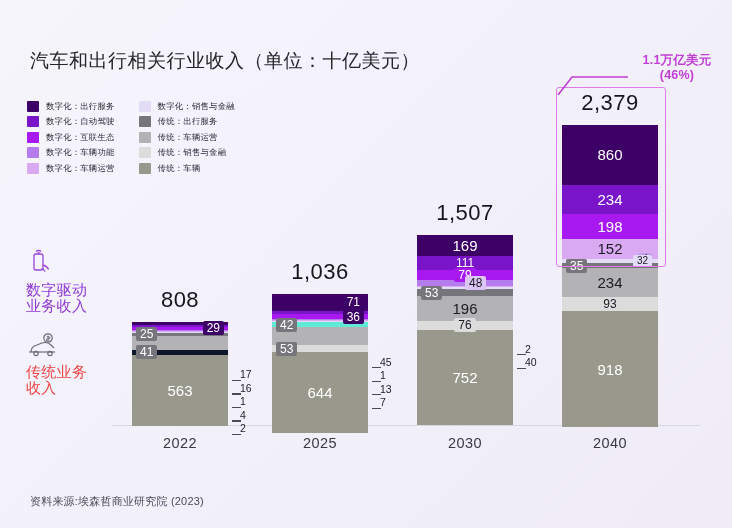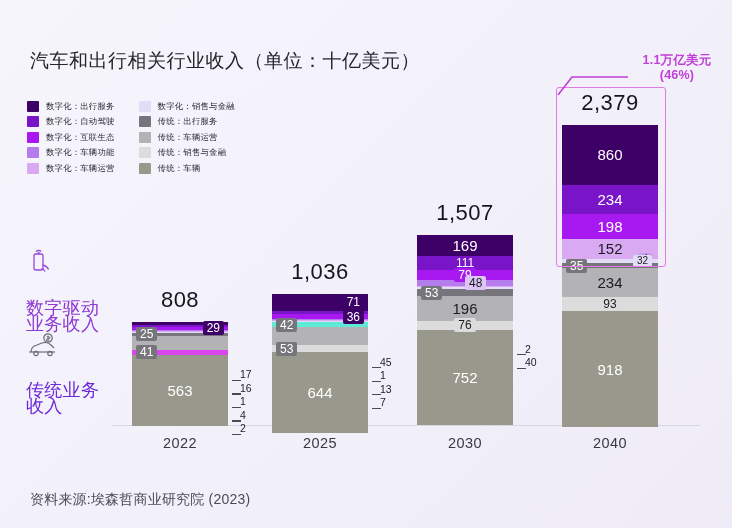--- a/index.html
+++ b/index.html
@@ -25,23 +25,23 @@
   .legend-col{display:flex;flex-direction:column;gap:3.6px;}
   .legend-item{display:flex;align-items:center;gap:7px;height:12px;}
   .legend-swatch{width:12px;height:11px;flex:0 0 12px;border-radius:1px;}
   .legend-label{font-size:8.4px;color:#2b2a32;white-space:nowrap;letter-spacing:.2px;}
 
   
   .side{position:absolute;left:26px;width:86px;}
   .side-digital{top:248px;}
   .side-trad{top:330px;}
   .side-icon{height:30px;display:flex;align-items:flex-end;}
-  .side-text{font-size:18px;line-height:16px;margin-top:22px;letter-spacing:.3px;}
+  .side-text{font-size:15px;line-height:16px;margin-top:4px;letter-spacing:.3px;}
   .side-digital .side-text{color:#8f38d4;}
-  .side-trad .side-text{color:#6d28d9;}
+  .side-trad .side-text{color:#ef4444;}
 
   
   .plot{position:absolute;left:112px;top:86px;width:596px;height:340px;}
   .baseline{
     position:absolute;left:0;right:8px;bottom:0;height:1.5px;background:#d9d6e4;
   }
   .bar-group{position:absolute;bottom:1.5px;}
   .bar{position:absolute;bottom:0;width:100%;}
   .seg{position:relative;width:100%;display:flex;align-items:center;justify-content:center;}
   .seg-label{
@@ -76,21 +76,21 @@
     pointer-events:none;z-index:6;
   }
   .callout-text{
     position:absolute;z-index:7;color:#c13fd6;font-weight:700;
     font-size:12.5px;line-height:15px;text-align:center;letter-spacing:.2px;
   }
   .callout-lead{position:absolute;z-index:6;}
 
   
   .source{
-    position:absolute;left:30px;bottom:19px;font-size:14px;color:#4d4c55;
+    position:absolute;left:30px;bottom:19px;font-size:11px;color:#4d4c55;
     letter-spacing:.2px;
   }
 </style>
 </head>
 <body>
 
 <div class="chart-root">
 
   <div class="title">汽车和出行相关行业收入（单位：十亿美元）</div>
 
@@ -184,21 +184,21 @@
             <div class="seg" title="数字化：互联生态: 29" style="height: 3.657px; background: rgb(167, 25, 240);">
               <span class="seg-label pill light" style="background: rgb(61, 0, 102); right: 4px;">29</span>
             </div>
             <div class="seg" title="数字化：车辆功能: 1" style="height: 0.8px; background: rgb(181, 124, 238);"></div>
             <div class="seg" title="数字化：车辆运营: 4" style="height: 0.8px; background: rgb(217, 169, 242);"></div>
             <div class="seg" title="数字化：销售与金融: 2" style="height: 0.8px; background: rgb(227, 220, 247);"></div>
             <div class="seg" title="传统：出行服务: 25" style="height: 3.15259px; background: rgb(118, 117, 123);">
               <span class="seg-label pill light" style="background: rgb(118, 117, 123); left: 4px;">25</span>
             </div>
             <div class="seg" title="传统：车辆运营: 111" style="height: 13.9975px; background: rgb(179, 178, 180);"></div>
-            <div class="seg" title="传统：销售与金融: 41" style="height: 5.17024px; background: #d946ef;">
+            <div class="seg" title="传统：销售与金融: 41" style="height: 5.17024px; background: #0f172a;">
               <span class="seg-label pill light" style="background: rgb(118, 117, 123); left: 4px;">41</span>
             </div>
             <div class="seg" title="传统：车辆: 563" style="height: 70.9962px; background: rgb(152, 152, 140);">
               <span class="seg-label light">563</span>
             </div>
           </div>
           <div class="total" style="bottom: 111.018px;">808</div>
           <div class="xlabel" style="bottom: -26px; top: auto;">2022</div>
           <div class="ticks">
             <div class="tick-row" style="bottom: 44.0177px; left: 0px;">

